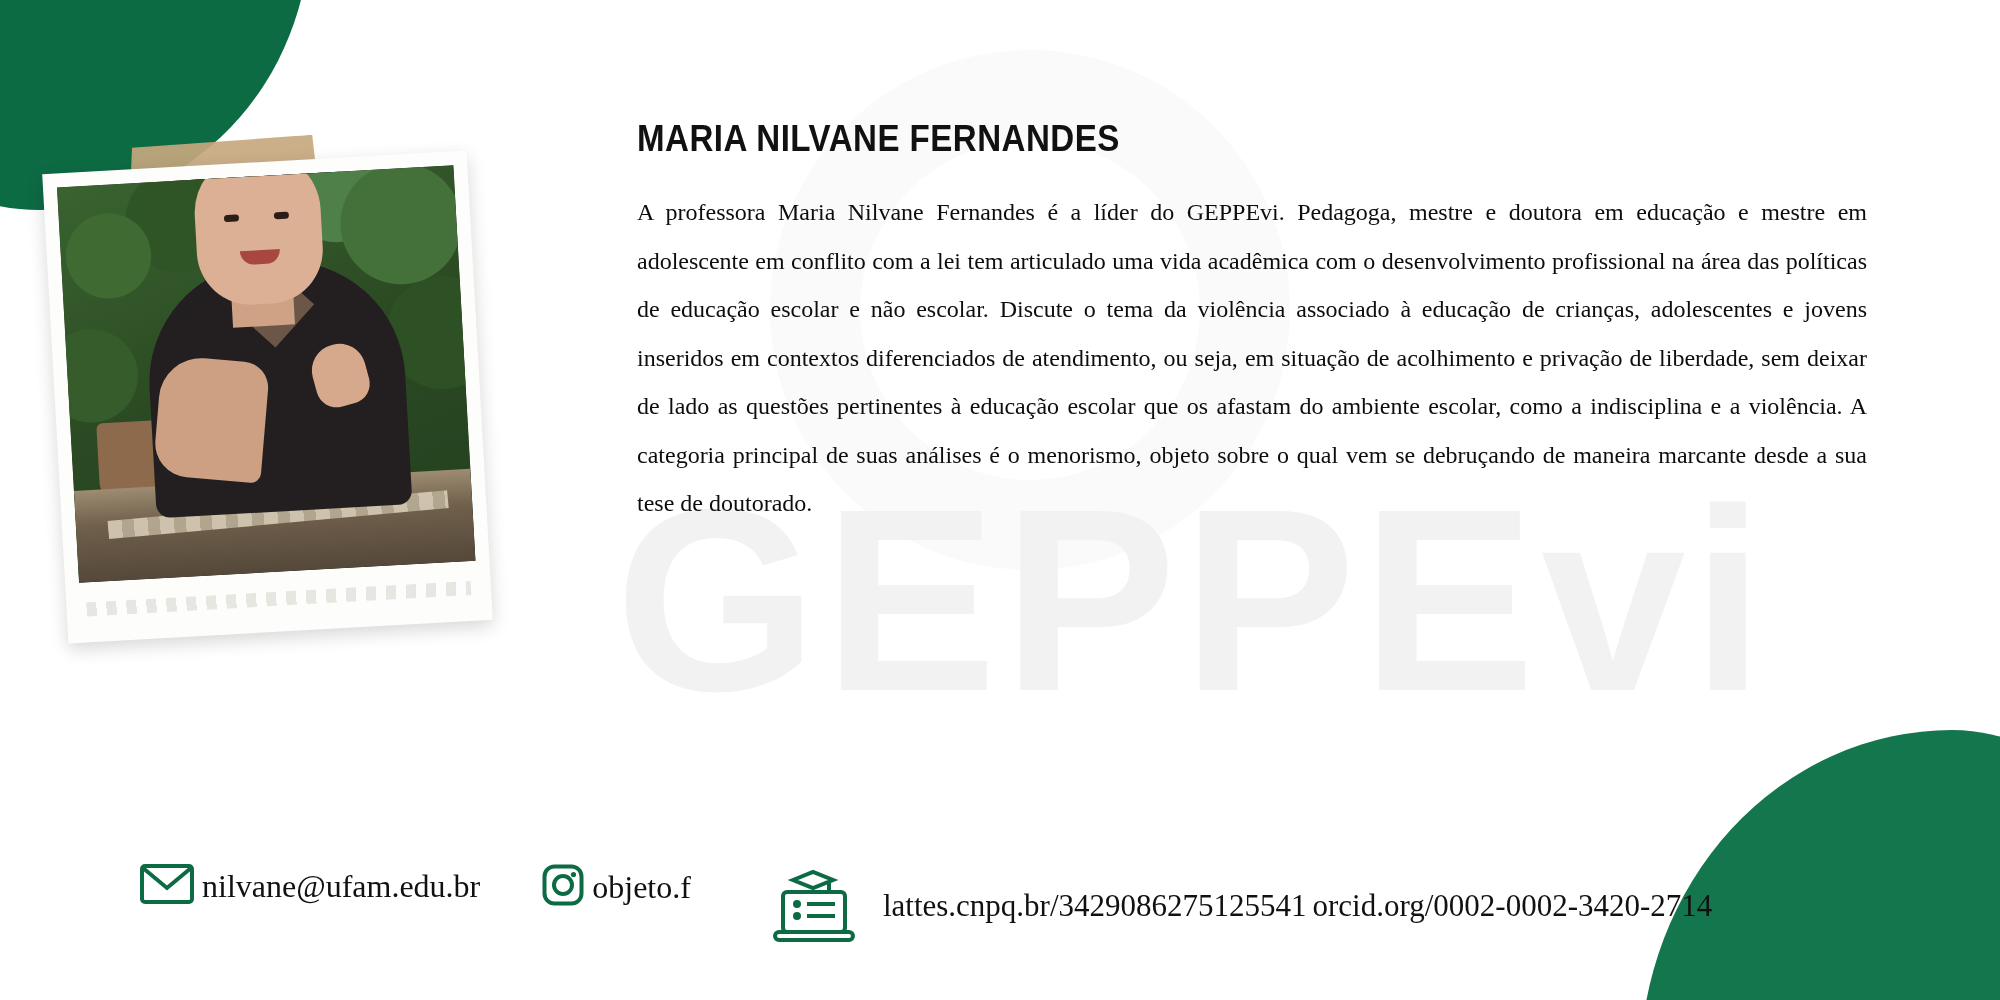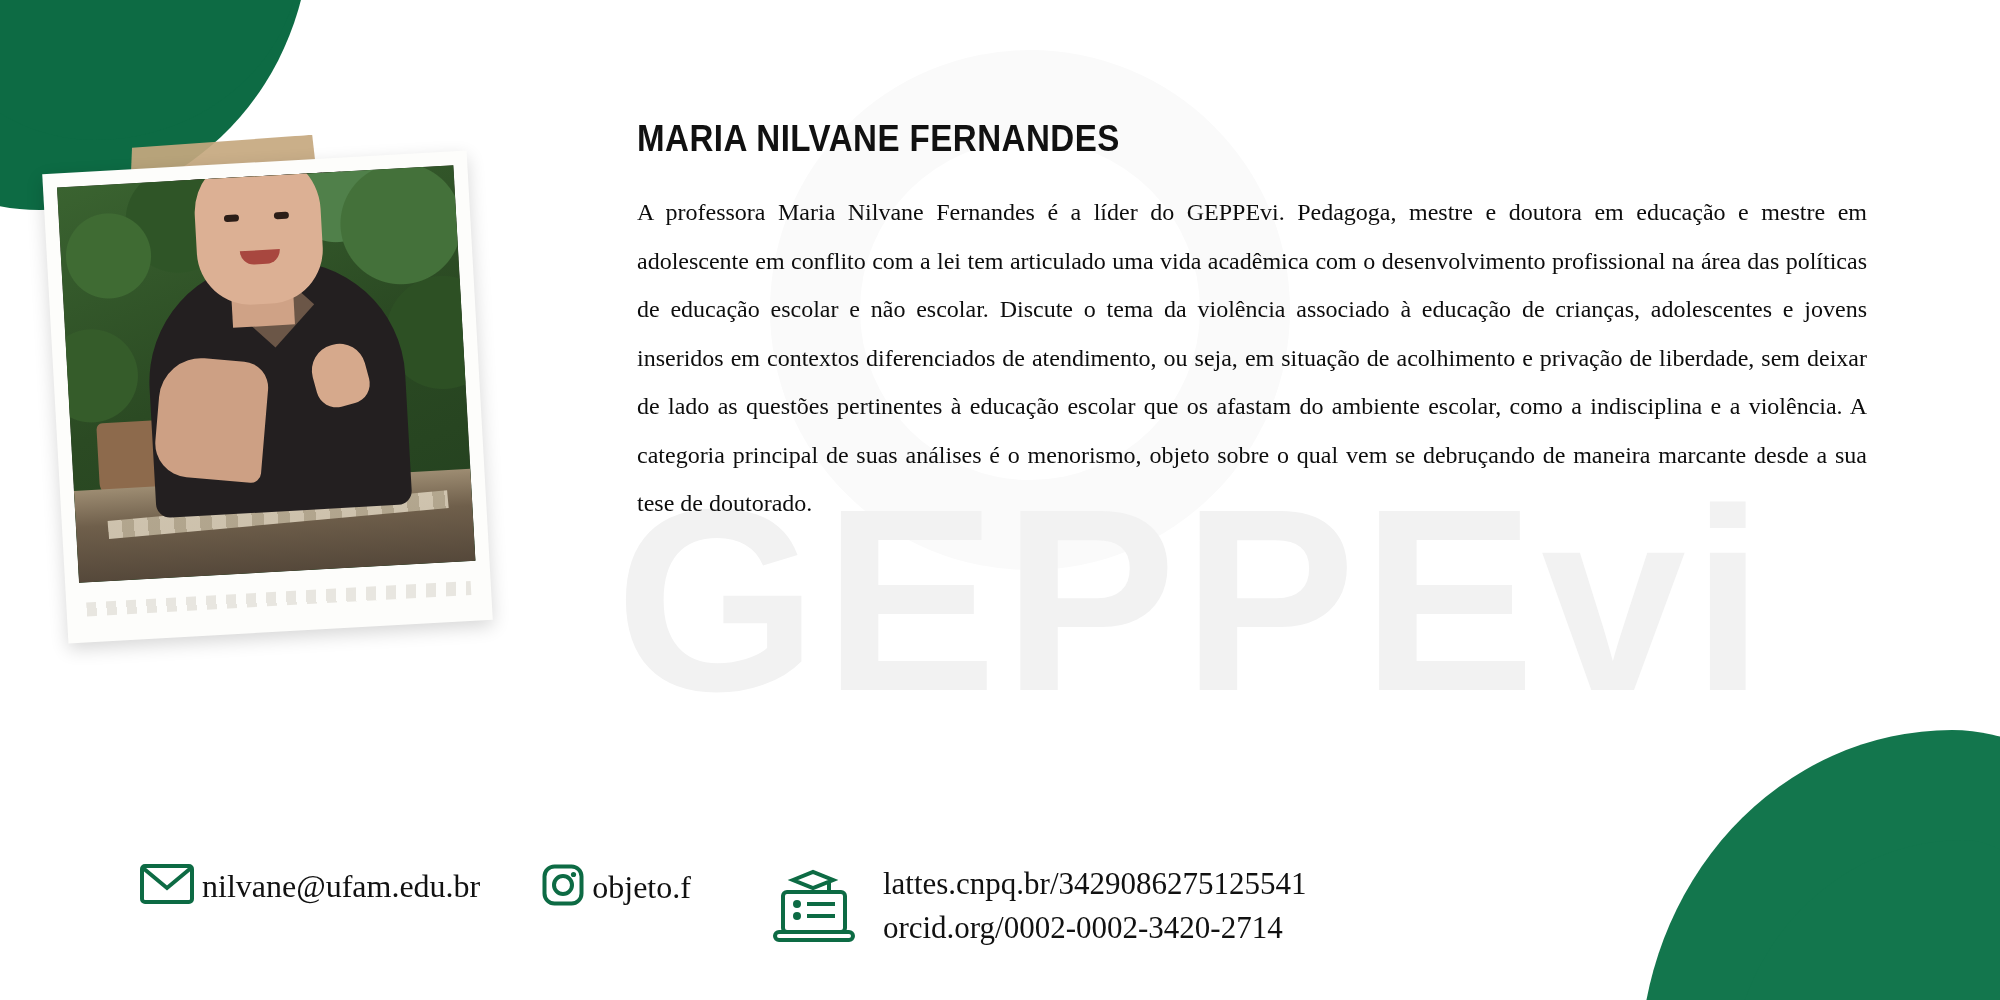--- a/index.html
+++ b/index.html
@@ -331,21 +331,21 @@
   .contact-label {
     font-family: "Liberation Serif", serif;
     font-size: 32px;
     color: #111111;
   }
   .ico { flex: 0 0 auto; display: block; }
   .group-gap-1 { width: 62px; }
   .group-gap-2 { width: 80px; }
   .links {
     display: flex;
-    flex-direction: column;
+    flex-direction: row;
     gap: 6px;
     margin-left: 18px;
   }
   .links div {
     font-family: "Liberation Serif", serif;
     font-size: 31px;
     color: #111111;
     line-height: 38px;
   }
 </style>

